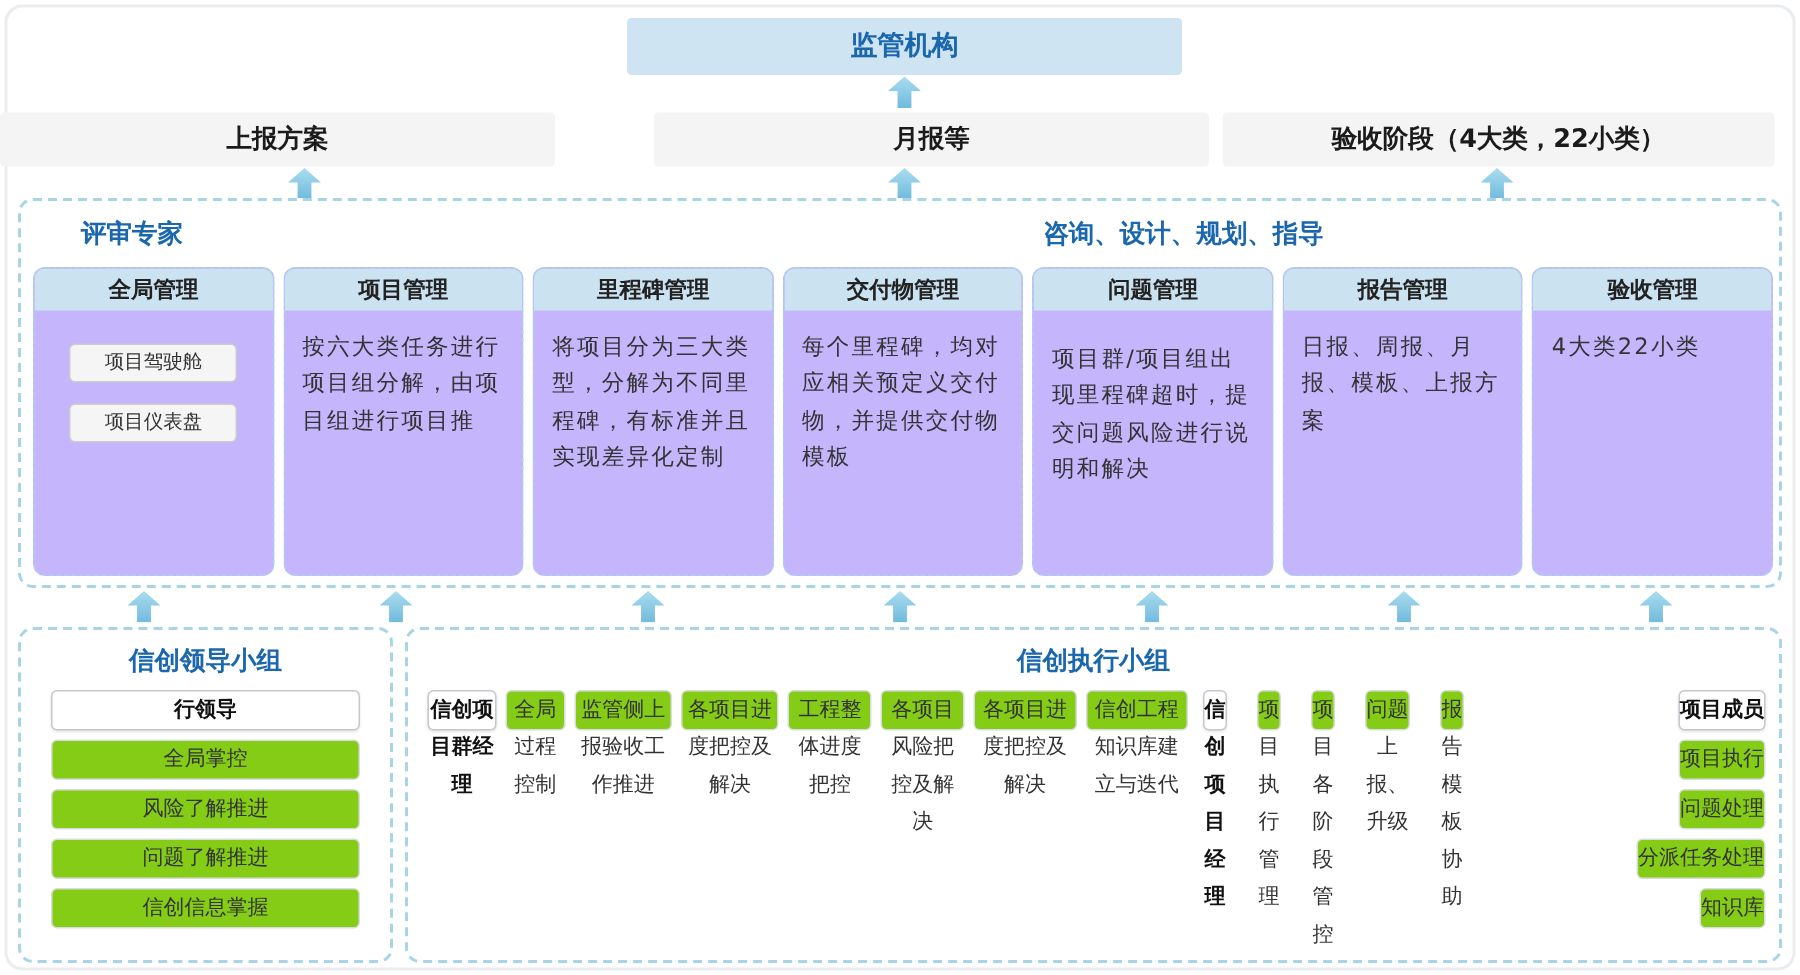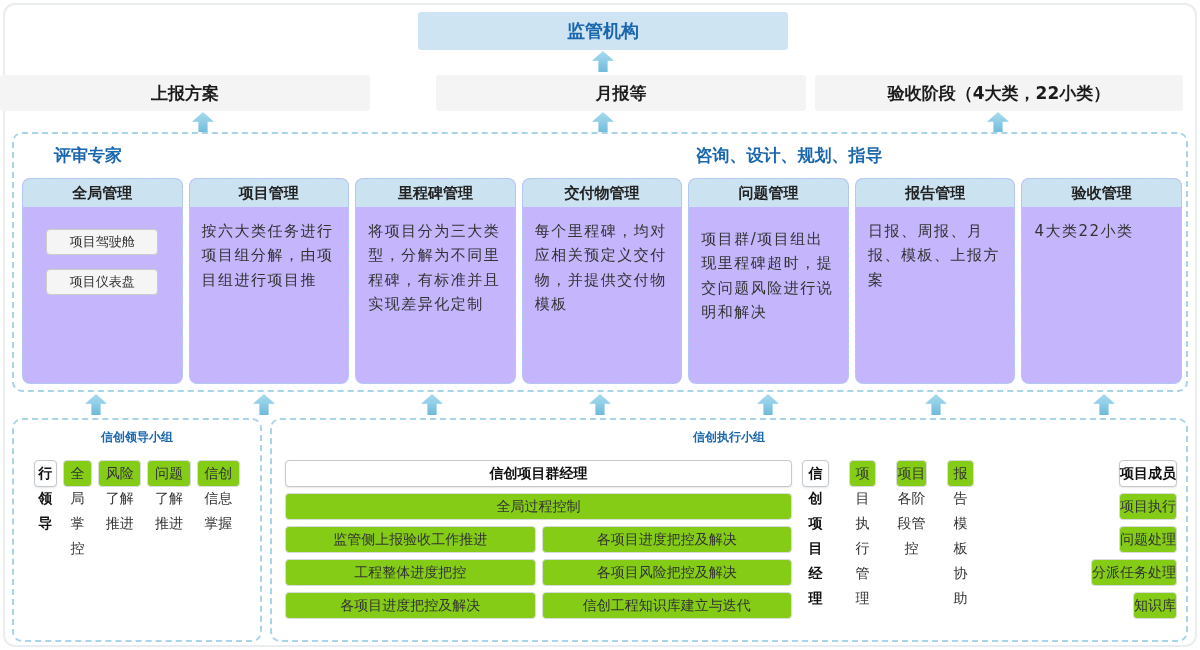--- a/index.html
+++ b/index.html
@@ -43,29 +43,29 @@
   .para{margin:4px 0 0;line-height:1.62;letter-spacing:1.5px;}
   .chip{width:112px;margin:14px auto 0;height:26px;line-height:24px;text-align:center;
     font-size:13px;color:#333;background:#f5f5f5;border:1px solid #ccc;border-radius:4px;}
 
   .arrow-row{position:absolute;left:12px;top:394px;width:1176px;display:flex;}
   .arrow-cell{flex:1;display:flex;justify-content:center;}
 
   .grp{position:absolute;top:418px;height:224px;border:2px dashed var(--dashed);border-radius:10px;background:#fff;}
   .grp.leadership{left:12px;width:250px;}
   .grp.execution{left:270px;width:918px;}
-  .grp-title{text-align:center;margin-top:9px;font-size:12px;font-weight:bold;color:var(--accent);}
+  .grp-title{text-align:center;margin-top:9px;font-size:17px;font-weight:bold;color:var(--accent);}
 
   .role-box{height:27px;line-height:25px;text-align:center;font-weight:bold;font-size:14px;color:#111;
     background:#fff;border:1px solid #c3c9cd;border-radius:4px;box-shadow:0 1px 2px rgba(0,0,0,.10);}
   .item-box{height:27px;line-height:25px;text-align:center;font-size:14px;color:#333;
     background:#84cc16;border:1px solid #d9dcde;border-radius:4px;}
 
-  .lead-stack{position:absolute;left:20px;right:20px;top:40px;display:flex;flex-direction:row;gap:6px;}
-  .exec-a{position:absolute;left:13px;top:40px;width:507px;display:flex;flex-direction:column;gap:6px;}
+  .lead-stack{position:absolute;left:20px;right:20px;top:40px;display:flex;flex-direction:column;gap:6px;}
+  .exec-a{position:absolute;left:13px;top:40px;width:507px;display:flex;flex-direction:row;gap:6px;}
   .exec-a-row{display:flex;gap:6px;}
   .exec-a-row .item-box{flex:1;}
   .exec-b{position:absolute;left:530px;top:40px;width:172px;display:flex;flex-direction:row;gap:20px;}
   .exec-c{position:absolute;left:712px;top:40px;width:193px;display:flex;flex-direction:column;gap:6px;align-items:flex-end;}
 </style>
 </head>
 <body>
 
 <div class="canvas">
   <div class="frame"></div>
@@ -184,20 +184,21 @@
       <div class="exec-a-row">
         <div class="item-box">各项目进度把控及解决</div>
         <div class="item-box">信创工程知识库建立与迭代</div>
       </div>
     </div>
 
     <div class="exec-b">
       <div class="role-box">信创项目经理</div>
       <div class="item-box">项目执行管理</div>
       <div class="item-box">项目各阶段管控</div>
+      <div class="item-box">问题上报、升级</div>
       <div class="item-box">报告模板协助</div>
     </div>
 
     <div class="exec-c">
       <div class="role-box">项目成员</div>
       <div class="item-box">项目执行</div>
       <div class="item-box">问题处理</div>
       <div class="item-box">分派任务处理</div>
       <div class="item-box">知识库</div>
     </div>

